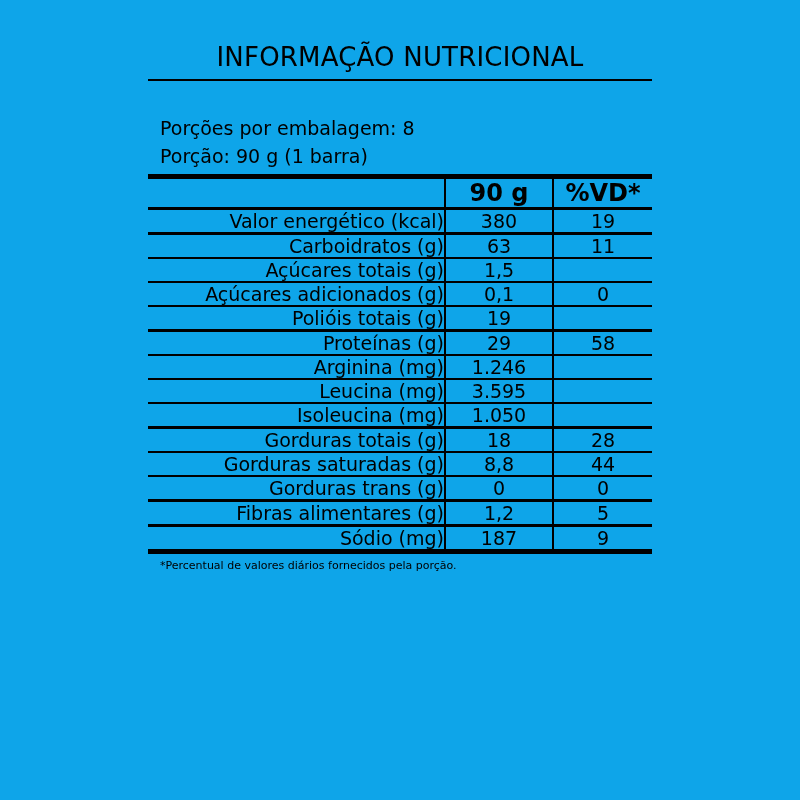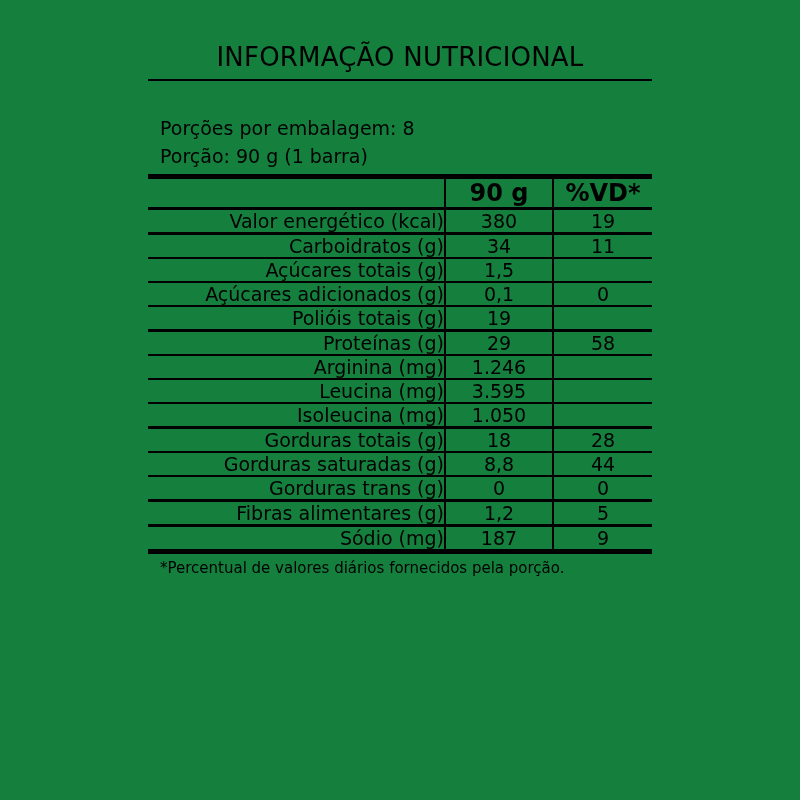--- a/index.html
+++ b/index.html
@@ -11,21 +11,21 @@
     width: 800px;
     height: 800px;
     font-family: "DejaVu Sans", sans-serif;
     color: #000000;
     overflow: hidden;
   }
   .page {
     position: relative;
     width: 800px;
     height: 800px;
-    background: #15803d;
+    background: #0ea5e9;
   }
   .panel {
     position: absolute;
     left: 148px;
     top: 42px;
     width: 504px;
   }
   .title {
     text-align: center;
     font-size: 26px;
@@ -80,21 +80,21 @@
   }
   .row td {
     padding: 5px 0 5px 0;
     border-top: 2px solid #000;
   }
   .row.sub .col-name { padding-left: 26px; }
   .row.sub2 .col-name { padding-left: 42px; }
   .row.group td { border-top: 3px solid #000; }
   .footnote {
     padding: 5px 0 0 12px;
-    font-size: 15px;
+    font-size: 11px;
     line-height: 1.3;
   }
   .bottomrule {
     height: 5px;
     background: #000;
     width: 100%;
   }
 </style>
 </head>
 <body>
@@ -120,21 +120,21 @@
           <td class="col-val">90 g</td>
           <td class="col-vd">%VD*</td>
         </tr>
       <tr class="row group">
             <td class="col-name">Valor energético (kcal)</td>
             <td class="col-val">380</td>
             <td class="col-vd">19</td>
           </tr>
           <tr class="row group">
             <td class="col-name">Carboidratos (g)</td>
-            <td class="col-val">34</td>
+            <td class="col-val">63</td>
             <td class="col-vd">11</td>
           </tr>
           <tr class="row sub">
             <td class="col-name">Açúcares totais (g)</td>
             <td class="col-val">1,5</td>
             <td class="col-vd"></td>
           </tr>
           <tr class="row sub2">
             <td class="col-name">Açúcares adicionados (g)</td>
             <td class="col-val">0,1</td>

